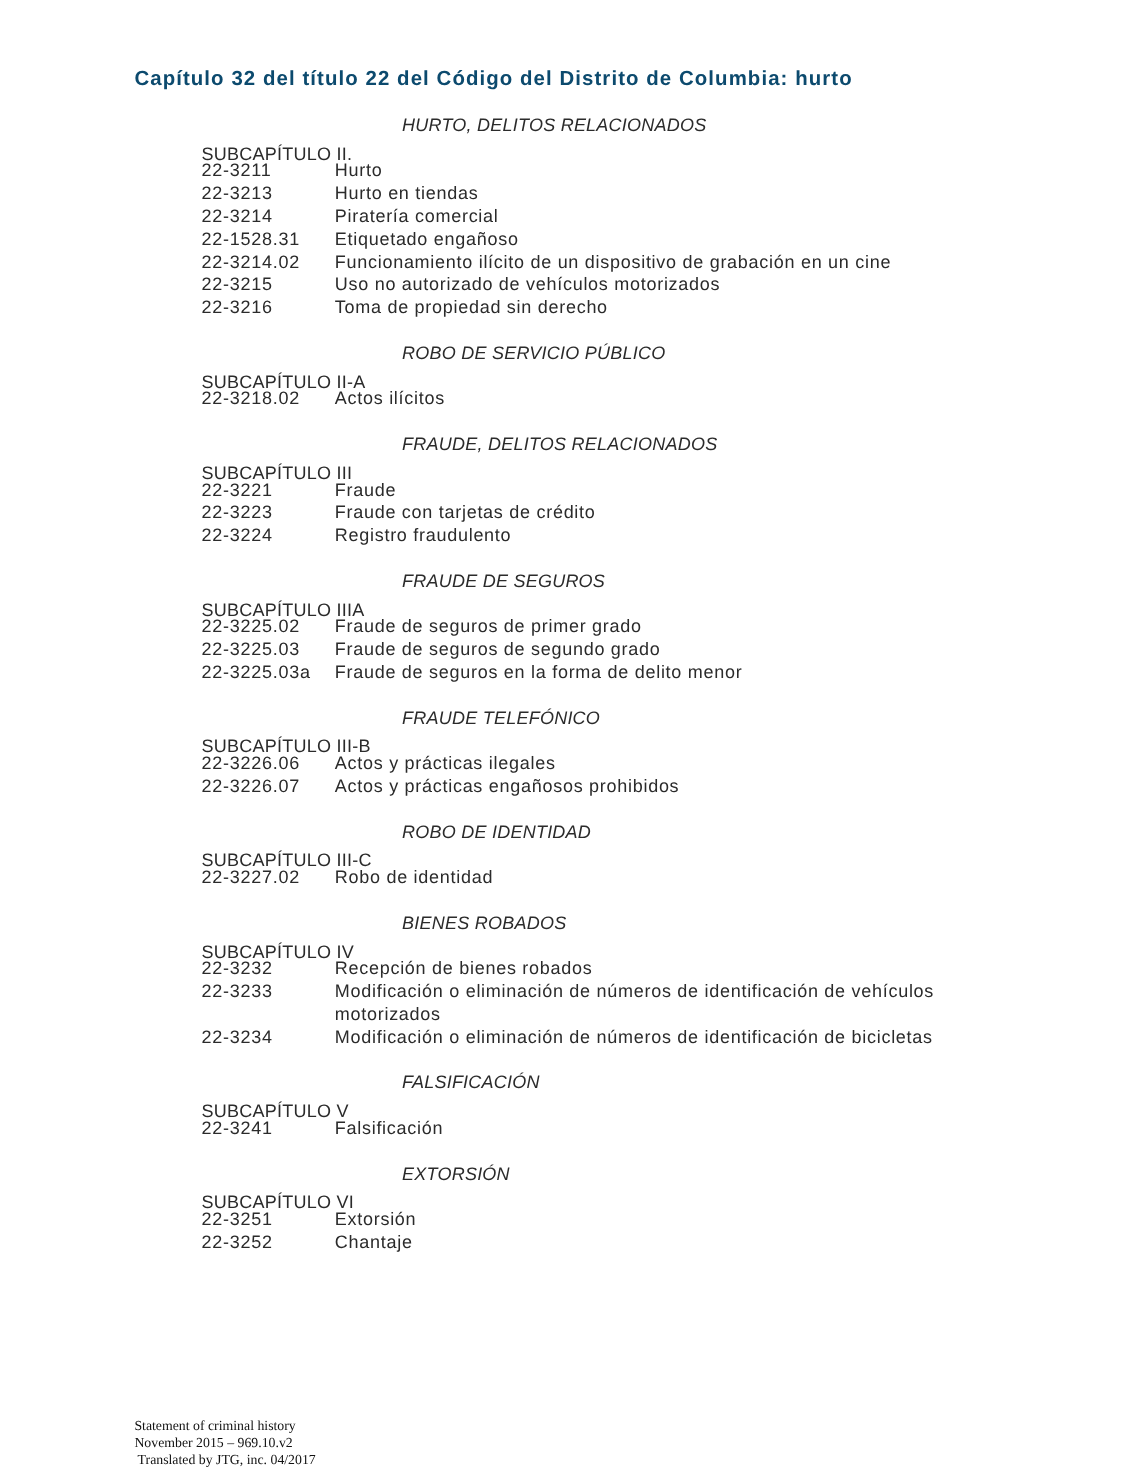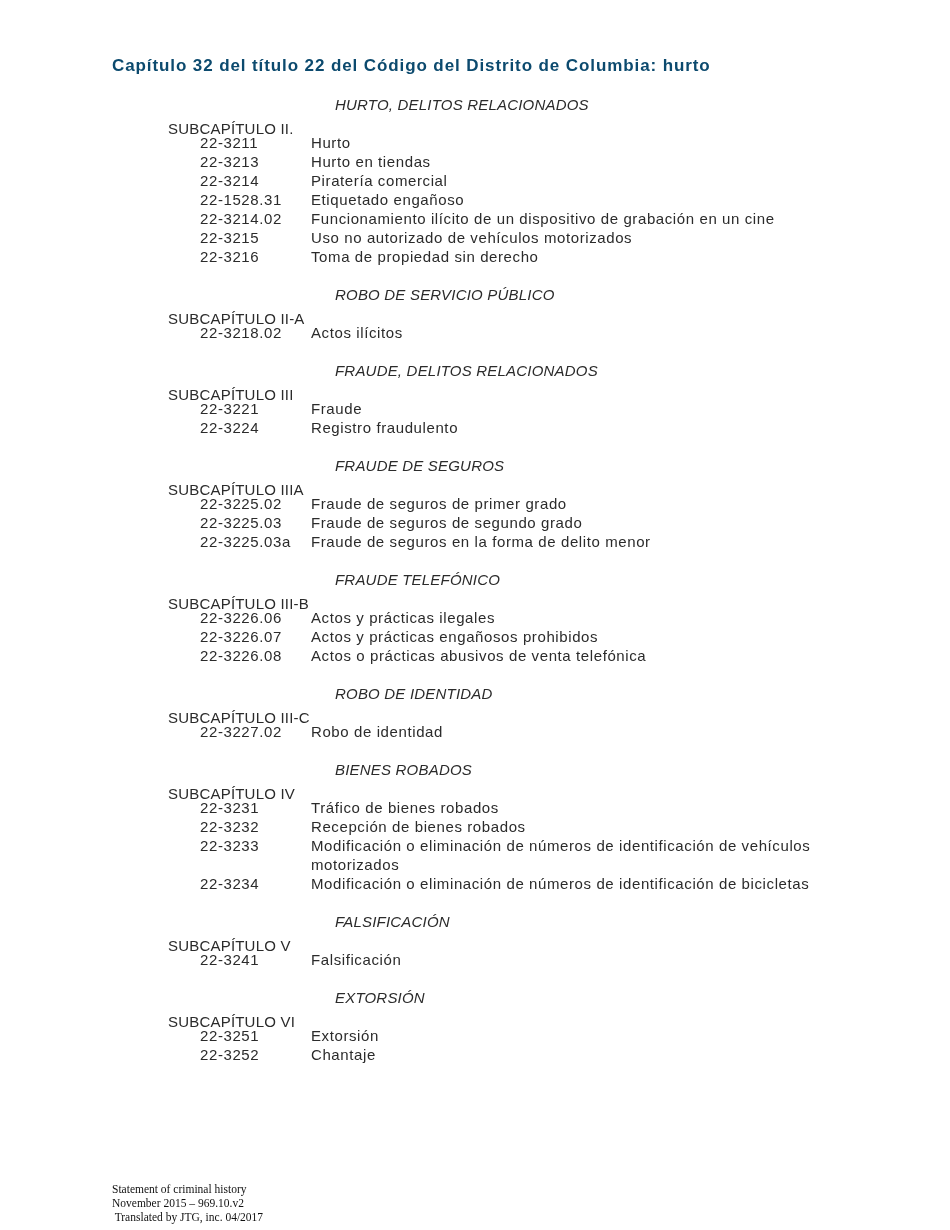--- a/index.html
+++ b/index.html
@@ -15,21 +15,21 @@
     .content {
       position: absolute; left: 168px; top: 95px; width: 680px;
       font-size: 15px; letter-spacing: 0.6px; line-height: 19px;
     }
     .sub {
       display: flex; margin: 0 0 19px 0; height: 19px; letter-spacing: 0.2px;
     }
     .sub .num { width: 167px; flex: none; margin-top: 24px; }
     .sub .name { flex: 1; font-style: italic; }
     .rows { margin: 0 0 19px 0; }
-    .row { display: flex; margin-left: 32px; }
+    .row { display: flex; }
     .row .code { width: 111px; flex: none; }
     .row .desc { flex: 1; }
     .footer {
       position: absolute; left: 112px; top: 1182px;
       font-family: "Liberation Serif", serif; font-size: 11.5px; line-height: 14px; color: #111;
     }
     .footer div { white-space: pre; }
   </style>
 </head>
 <body>
@@ -87,20 +87,24 @@
   <div class="sub">
     <span class="num">SUBCAPÍTULO III</span>
     <span class="name">FRAUDE, DELITOS RELACIONADOS</span>
   </div>
   <div class="rows">
     <div class="row">
         <span class="code">22-3221</span>
         <span class="desc">Fraude</span>
       </div>
     <div class="row">
+        <span class="code">22-3223</span>
+        <span class="desc">Fraude con tarjetas de crédito</span>
+      </div>
+    <div class="row">
         <span class="code">22-3224</span>
         <span class="desc">Registro fraudulento</span>
       </div>
   </div>
 
   <div class="sub">
     <span class="num">SUBCAPÍTULO IIIA</span>
     <span class="name">FRAUDE DE SEGUROS</span>
   </div>
   <div class="rows">
@@ -124,46 +128,38 @@
   </div>
   <div class="rows">
     <div class="row">
         <span class="code">22-3226.06</span>
         <span class="desc">Actos y prácticas ilegales</span>
       </div>
     <div class="row">
         <span class="code">22-3226.07</span>
         <span class="desc">Actos y prácticas engañosos prohibidos</span>
       </div>
-    <div class="row">
-        <span class="code">22-3226.08</span>
-        <span class="desc">Actos o prácticas abusivos de venta telefónica</span>
-      </div>
   </div>
 
   <div class="sub">
     <span class="num">SUBCAPÍTULO III-C</span>
     <span class="name">ROBO DE IDENTIDAD</span>
   </div>
   <div class="rows">
     <div class="row">
         <span class="code">22-3227.02</span>
         <span class="desc">Robo de identidad</span>
       </div>
   </div>
 
   <div class="sub">
     <span class="num">SUBCAPÍTULO IV</span>
     <span class="name">BIENES ROBADOS</span>
   </div>
   <div class="rows">
-    <div class="row">
-        <span class="code">22-3231</span>
-        <span class="desc">Tráfico de bienes robados</span>
-      </div>
     <div class="row">
         <span class="code">22-3232</span>
         <span class="desc">Recepción de bienes robados</span>
       </div>
     <div class="row">
         <span class="code">22-3233</span>
         <span class="desc" style="max-width:545px">Modificación o eliminación de números de identificación de vehículos motorizados</span>
       </div>
     <div class="row">
         <span class="code">22-3234</span>

